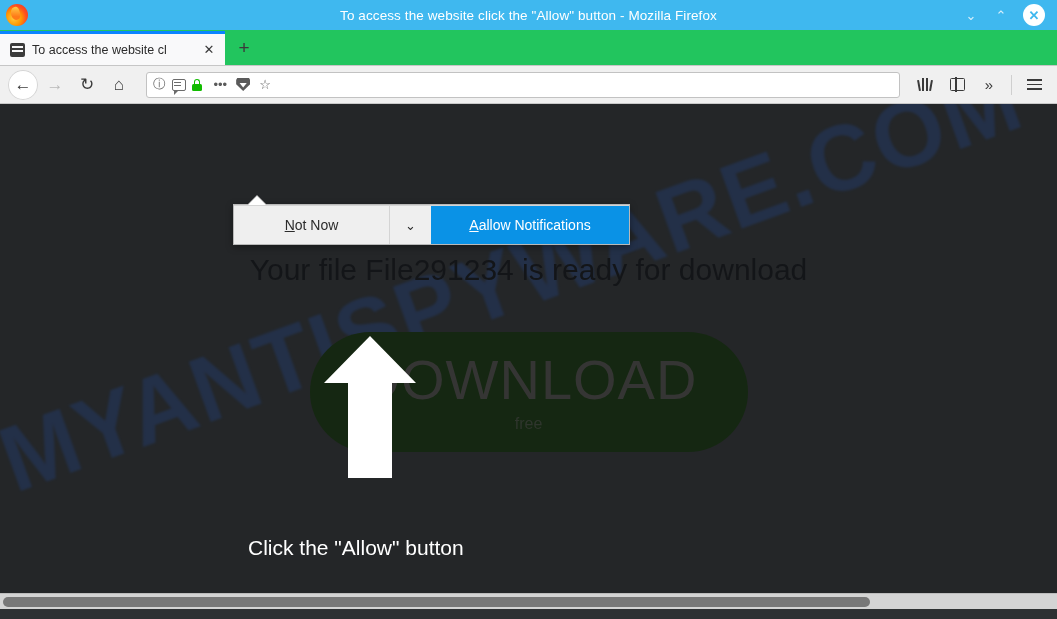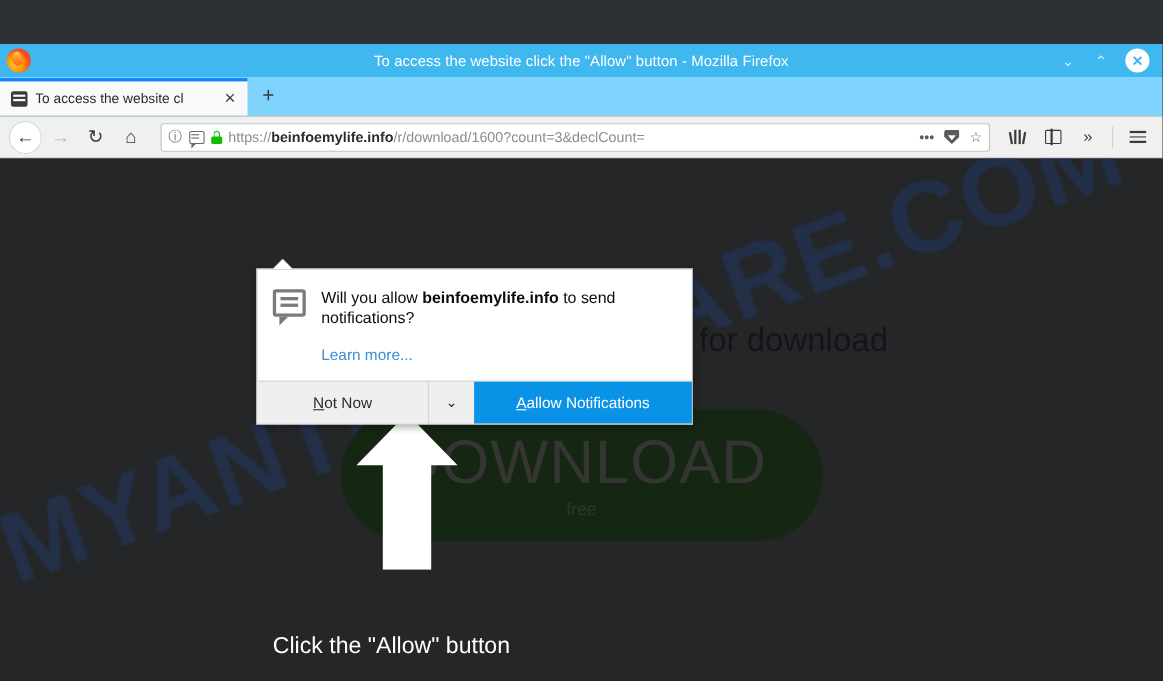--- a/index.html
+++ b/index.html
@@ -8,21 +8,20 @@
     font-family:"Liberation Sans", sans-serif;
     background:#2e3133;
   }
 
   
   .titlebar{
     height:30px; width:100%;
     background:#3fb8ef;
     display:flex; align-items:center;
     position:relative;
-    margin-top:40px;
   }
   .ff-logo{
     width:22px;height:22px;margin-left:6px;flex:0 0 auto;
     border-radius:50%;
     background:radial-gradient(circle at 35% 65%, #ffcb3d 0%, #ff9500 38%, #ff4f1f 62%, #e0332a 100%);
     position:relative;
   }
   .ff-logo::after{
     content:"";position:absolute;left:5px;top:3px;width:9px;height:13px;
     border-radius:60% 40% 50% 50%;
@@ -39,21 +38,21 @@
             color:#d8effb; font-size:13px; line-height:1; cursor:pointer;}
   .win-close{
     width:22px;height:22px;border-radius:50%;background:#ffffff;
     color:#3fb8ef;font-size:13px;font-weight:bold;
     display:flex;align-items:center;justify-content:center;cursor:pointer;
   }
 
   
   .tabstrip{
     height:36px;width:100%;
-    background:#7dd3fc;
+    background:#22c55e;
     display:flex;align-items:flex-end;
     border-bottom:1px solid #c6c6c6;
   }
   .tab{
     width:225px;height:34px;
     background:#f9f9fa;
     border-top:3px solid #0a84ff;
     display:flex;align-items:center;gap:7px;
     padding:0 8px 0 10px;
     position:relative;
@@ -328,21 +327,20 @@
   <div class="navbtn">↻</div>
   <div class="navbtn">⌂</div>
 
   <div class="urlbar">
     <span class="id-icon">ⓘ</span>
     <span class="perm-icon"></span>
     <span class="lock-icon">
       <span class="shackle"></span>
         <span class="body"></span>
     </span>
-    <span class="url-text"><span>https://</span><b>beinfoemylife.info</b><span>/r/download/1600?count=3&amp;declCount=</span></span>
     <span class="url-actions">
       <span class="url-ico">•••</span>
       <span class="pocket-ico"></span>
       <span class="url-ico">☆</span>
     </span>
   </div>
 
   <div class="tool-right">
     <div class="toolico">
       <span class="lib-icon">
@@ -385,27 +383,20 @@
   <div class="arrow">
     <svg width="92" height="142" viewBox="0 0 92 142">
       <polygon points="46,0 92,47 68,47 68,142 24,142 24,47 0,47" fill="#ffffff"></polygon>
     </svg>
   </div>
   <div class="caption">Click the "Allow" button</div>
 
   <div class="doorhanger">
     <div class="dh-pointer-b"></div>
     <div class="dh-pointer"></div>
-    <div class="dh-body">
-      <div class="dh-icon"></div>
-      <div class="dh-texts">
-        <div class="dh-question"><span>Will you allow </span><b>beinfoemylife.info</b><span> to send notifications?</span></div>
-        <a class="dh-learn">Learn more...</a>
-      </div>
-    </div>
     <div class="dh-footer">
       <div class="dh-secondary">
           <u>N</u>
           <span>ot Now</span>
         </div>
       <div class="dh-dropdown">⌄</div>
       <div class="dh-primary">
           <u>A</u>
           <span>allow Notifications</span>
         </div>

